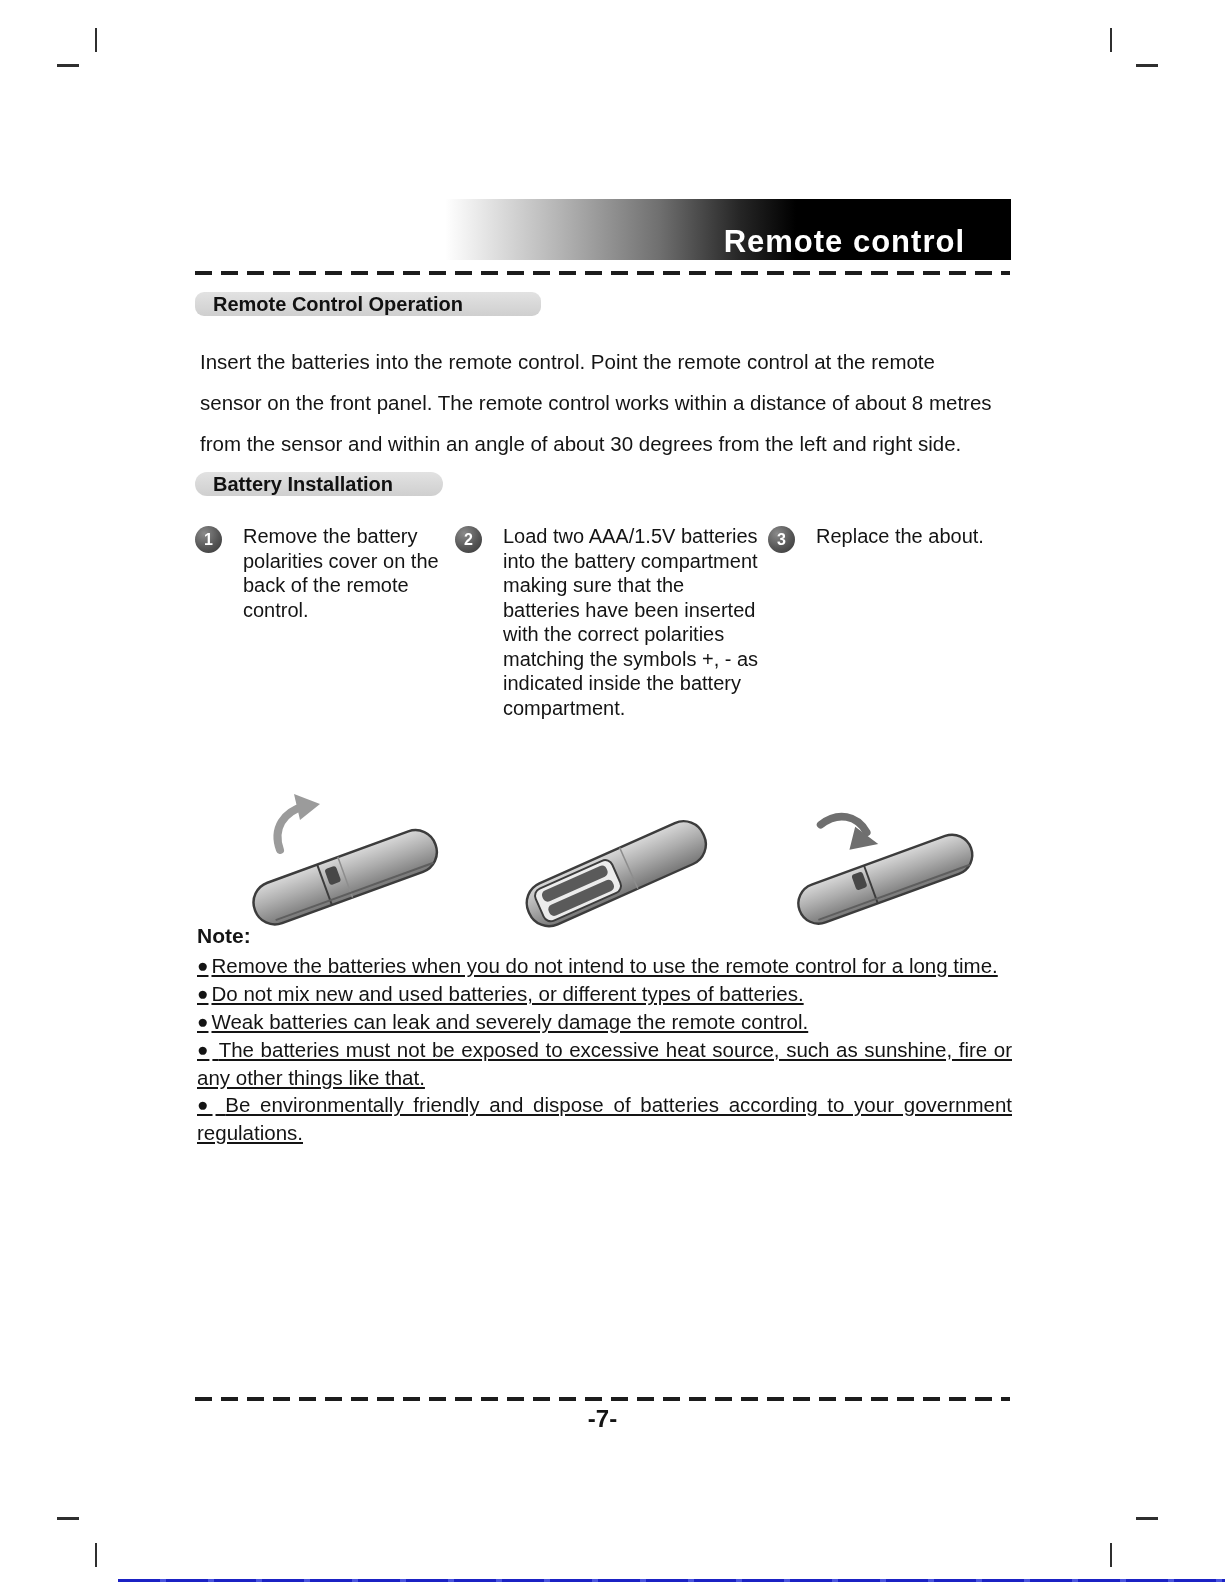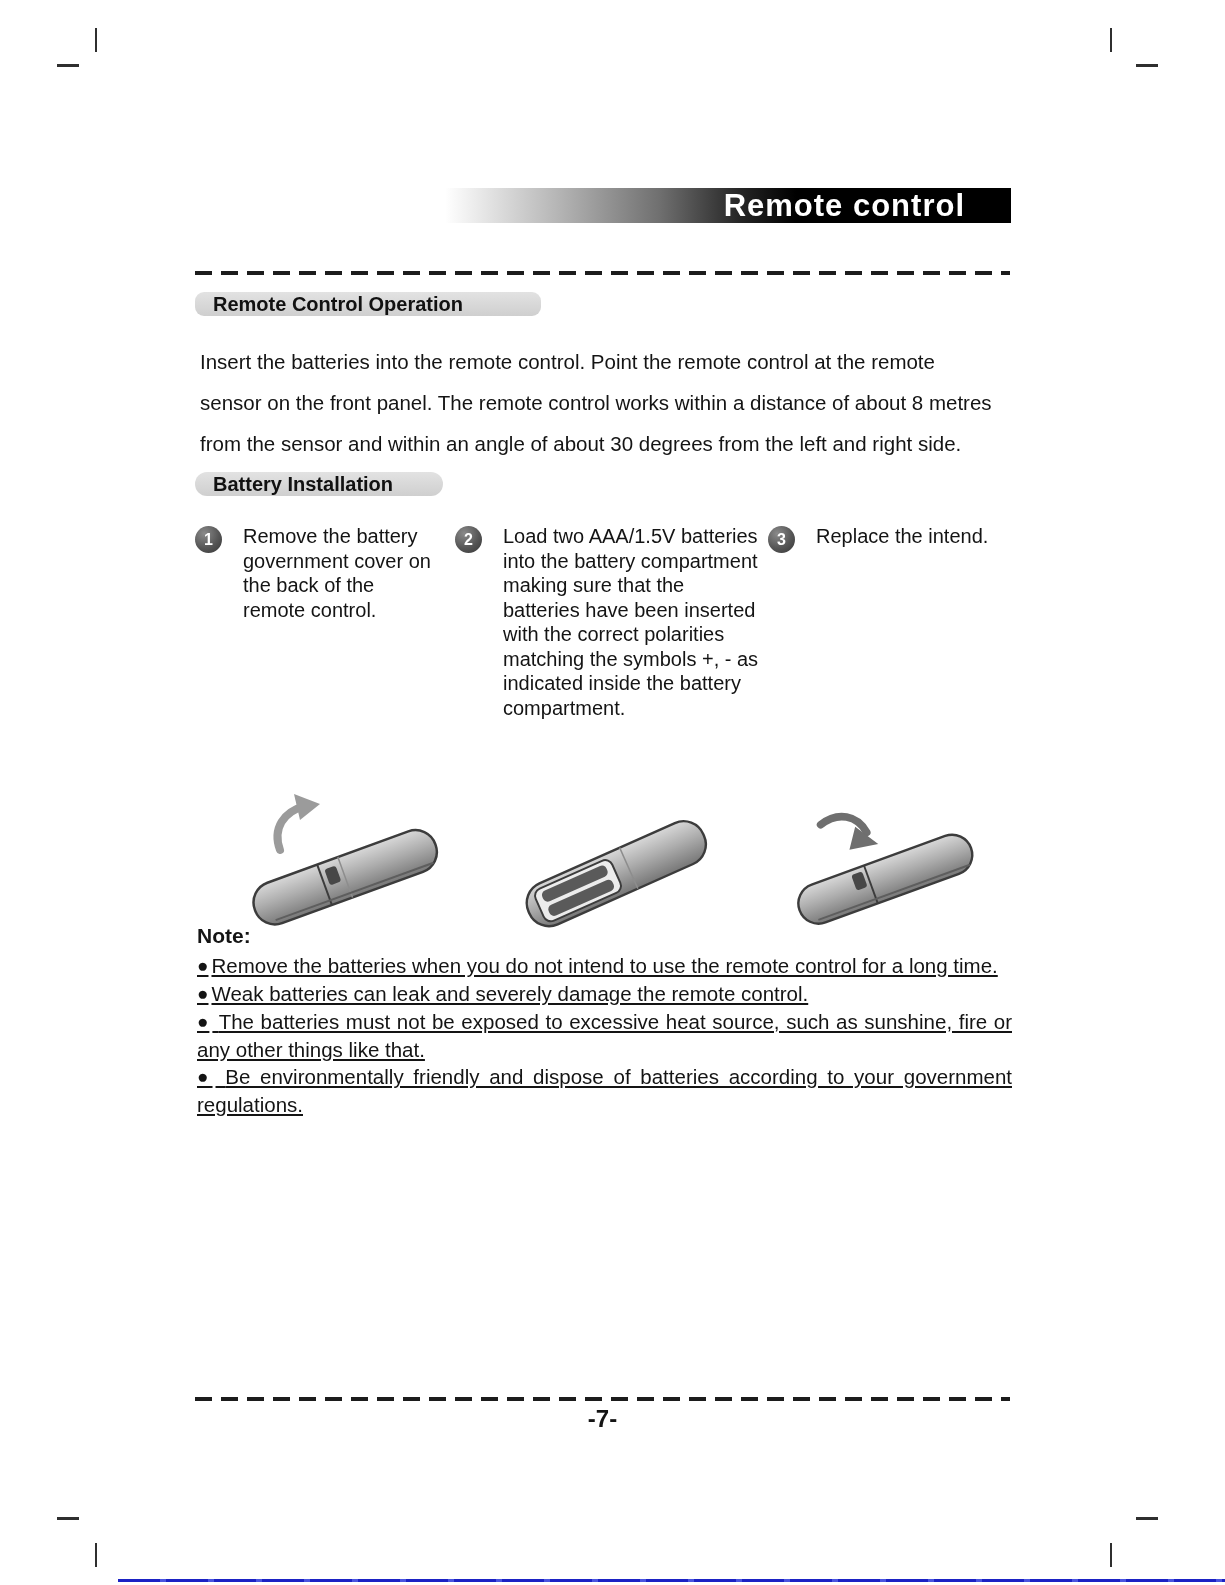--- a/index.html
+++ b/index.html
@@ -8,23 +8,23 @@
     width:1225px;height:1585px;
     background:#ffffff;
     font-family:"Liberation Sans", sans-serif;
     color:#141414;
     overflow:hidden;
   }
   
   .crop{position:absolute;background:#2f2f2f;}
   
   .banner{
-    position:absolute;left:445px;top:188px;width:566px;height:35px;
+    position:absolute;left:445px;top:199px;width:566px;height:61px;
     background:linear-gradient(90deg, rgba(255,255,255,0) 0%, #e9e9e9 6%, #b5b5b5 20%, #6f6f6f 38%, #262626 52%, #000000 62%, #000000 100%);
-    display:flex;align-items:flex-start;justify-content:flex-end;
+    display:flex;align-items:flex-end;justify-content:flex-end;
   }
   .banner .title{
     color:#ffffff;font-size:31px;font-weight:bold;letter-spacing:1px;
     padding-right:46px;
   }
   
   .dash-line{
     position:absolute;left:195px;width:815px;height:4px;
     background:repeating-linear-gradient(90deg,#1c1c1c 0 17px, transparent 17px 26px);
   }
@@ -109,29 +109,29 @@
     <span class="pill-label">Remote Control Operation</span>
   </div>
   <p class="body-par">Insert the batteries into the remote control. Point the remote control at the remote sensor on the front panel. The remote control works within a distance of about 8 metres from the sensor and within an angle of about 30 degrees from the left and right side.</p>
 
   <div class="pill pill2">
     <span class="pill-label">Battery Installation</span>
   </div>
 
   <div class="step step1">
     <span class="circle">1</span>
-    <p class="step-text">Remove the battery government cover on the back of the remote control.</p>
+    <p class="step-text">Remove the battery polarities cover on the back of the remote control.</p>
   </div>
   <div class="step step2">
     <span class="circle">2</span>
     <p class="step-text">Load two AAA/1.5V batteries into the battery compartment making sure that the batteries have been inserted with the correct polarities matching the symbols +, - as indicated inside the battery compartment.</p>
   </div>
   <div class="step step3">
     <span class="circle">3</span>
-    <p class="step-text">Replace the intend.</p>
+    <p class="step-text">Replace the about.</p>
   </div>
 
   <div class="illus illus1">
     <svg viewBox="0 0 205 152" xmlns="http://www.w3.org/2000/svg">
       <defs>
         <linearGradient id="rg1" x1="0" y1="0" x2="0" y2="1">
           <stop offset="0" stop-color="#d8d8d8"></stop>
           <stop offset="0.45" stop-color="#aeaeae"></stop>
           <stop offset="1" stop-color="#777777"></stop>
         </linearGradient>
@@ -184,20 +184,23 @@
       <polygon points="70,34 94,52 64,58" fill="#6f6f6f"></polygon>
     </svg>
   </div>
 
   <div class="note">
     <p class="note-heading">Note:</p>
     <p class="note-item">
       <span class="bullet">●</span><span>Remove the batteries when you do not intend to use the remote control for a long time.</span>
     </p>
     <p class="note-item">
+      <span class="bullet">●</span><span>Do not mix new and used batteries, or different types of batteries.</span>
+    </p>
+    <p class="note-item">
       <span class="bullet">●</span><span>Weak batteries can leak and severely damage the remote control.</span>
     </p>
     <p class="note-item">
       <span class="bullet">●</span> <span>The batteries must not be exposed to excessive heat source, such as sunshine, fire or any other things like that.</span>
     </p>
     <p class="note-item">
       <span class="bullet">●</span> <span>Be environmentally friendly and dispose of batteries according to your government regulations.</span>
     </p>
   </div>
 

